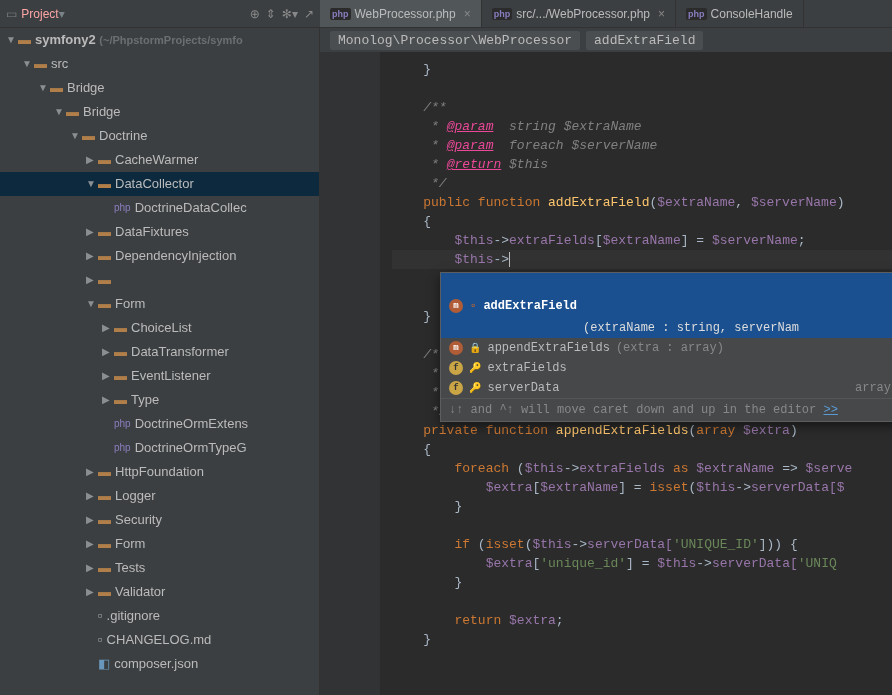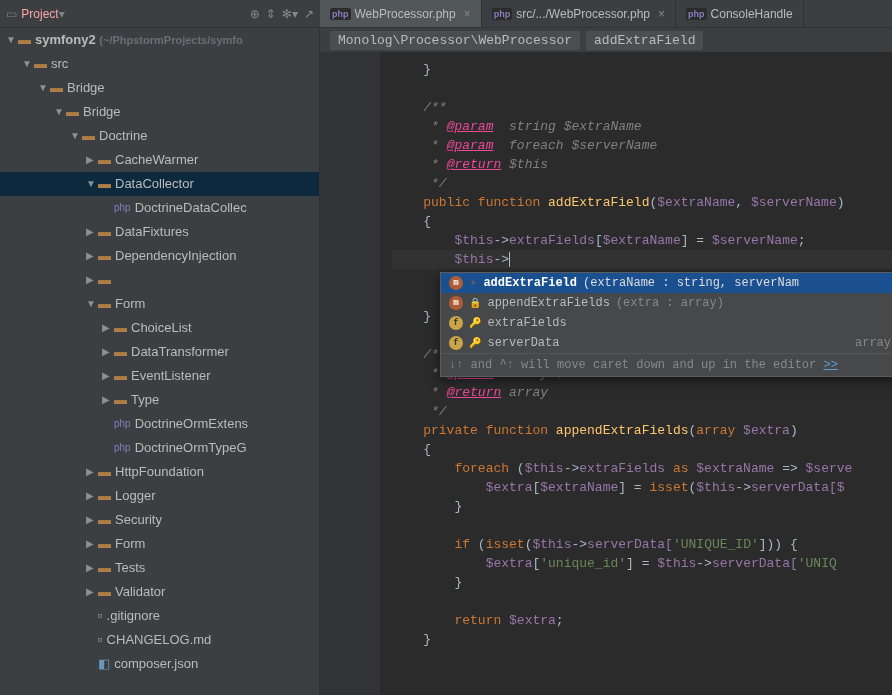--- a/index.html
+++ b/index.html
@@ -82,21 +82,21 @@
   font-size:12px;
 }
 .popup-row { display:flex; align-items:center; padding:3px 8px; gap:6px; }
 .popup-row.sel { background:#1a508f; color:#fff; }
 .dot { width:14px; height:14px; border-radius:50%; display:inline-flex; align-items:center; justify-content:center; font-size:9px; font-weight:bold; }
 .dot-m{background:#b05c36;color:#fff;}
 .dot-f{background:#c9a546;color:#333;}
 .lock{color:#b3643a;font-size:10px;}
 .key{color:#888;font-size:10px;}
 .sig{color:#888;}
-.popup-row.sel .sig{color:#ddd;}
+.popup-row.sel .sig{color:#ddd;margin-top:45px;}
 .popup-hint{padding:4px 8px;color:#888;border-top:1px solid #555;}
 .link{color:#5b9bd5;text-decoration:underline;}
 .ret{margin-left:auto;color:#888;}
 </style>
 </head>
 <body>
 
 <div class="top">
   <div class="proj-bar">
     <span class="icon">▭</span>

